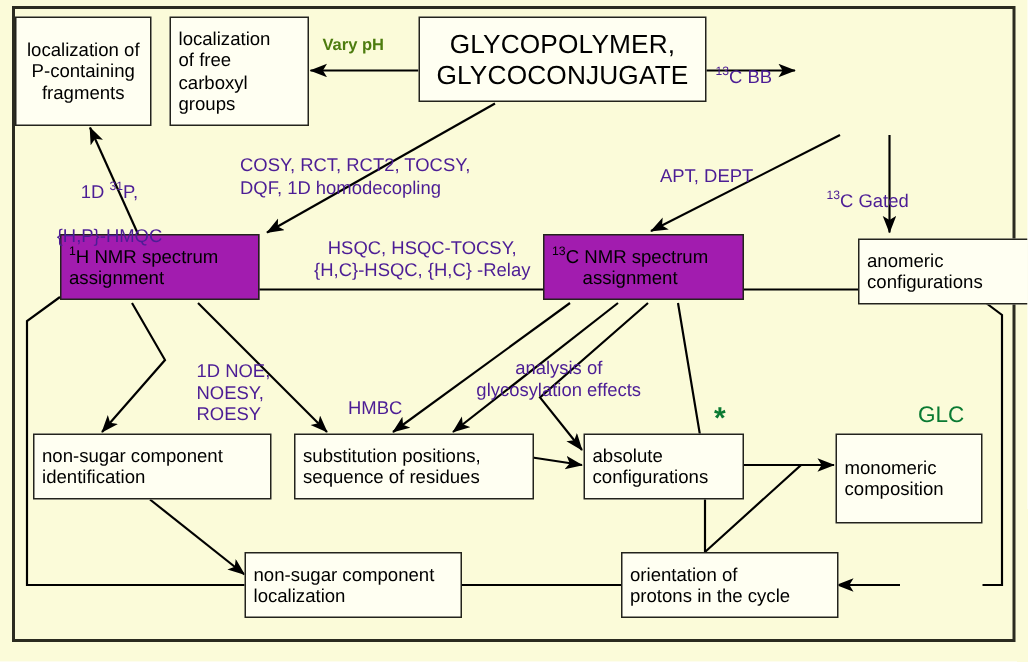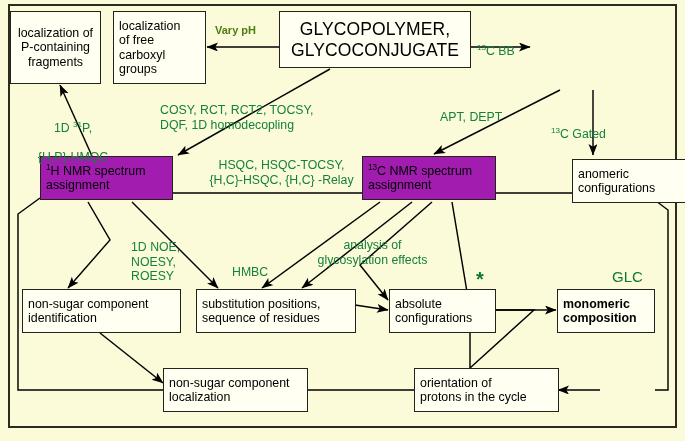--- a/index.html
+++ b/index.html
@@ -43,21 +43,21 @@
     padding: 2px 5px;
     line-height: 1.17;
     font-size: 12.4px;
     white-space: pre-line;
   }
   .node.shaded { background: #a21caf; }
   .node.center { justify-content: center; text-align: center; }
   .node.big { font-size: 17.5px; letter-spacing: 0.1px; }
   .lbl {
     position: absolute;
-    color: #15803d;
+    color: #4c1d95;
     font-size: 12.3px;
     line-height: 1.18;
     white-space: pre-line;
   }
   .lbl.green { color: #4d7c0f; font-weight: bold; font-size: 11px; text-align: center; }
   .lbl.star  { color: #0a7a32; font-weight: bold; font-size: 20px; }
   .lbl.glc   { color: #0a7a32; font-size: 15px; }
   .lbl.ctr { text-align: center; }
   sup { font-size: 0.66em; vertical-align: super; line-height: 0; }
 </style>
@@ -130,38 +130,38 @@
 
   <div class="node center big" style="left:279px; top:11px; width:192px; height:57px;">GLYCOPOLYMER,
 GLYCOCONJUGATE</div>
 
 
   <div class="node shaded" style="left:40px; top:156px; width:133px; height:44px;">
     <span><sup>1</sup>H NMR spectrum
 assignment</span>
   </div>
 
-  <div class="node shaded" style="left:362px; top:156px; width:134px; height:44px;">
+  <div class="node shaded" style="left:362px; top:156px; width:134px; height:44px;text-align:center;">
     <span><sup>13</sup>C NMR spectrum
 assignment</span>
   </div>
 
   <div class="node" style="left:536px; top:159px; width:118px; height:44px;margin-left:36px;">anomeric
 configurations</div>
 
   <div class="node" style="left:22px; top:289px; width:159px; height:44px;">non-sugar component
 identification</div>
 
   <div class="node" style="left:196px; top:289px; width:160px; height:44px;">substitution positions,
 sequence of residues</div>
 
   <div class="node" style="left:389px; top:289px; width:107px; height:44px;">absolute
 configurations</div>
 
-  <div class="node" style="left:557px; top:289px; width:98px; height:44px;font-weight:bold;">monomeric
+  <div class="node" style="left:557px; top:289px; width:98px; height:60px;">monomeric
 composition</div>
 
   <div class="node" style="left:163px; top:368px; width:145px; height:44px;">non-sugar component
 localization</div>
 
   <div class="node" style="left:414px; top:368px; width:145px; height:44px;">orientation of
 protons in the cycle</div>
 
   <div class="lbl green" style="left:215px; top:24px;">Vary pH</div>
 

